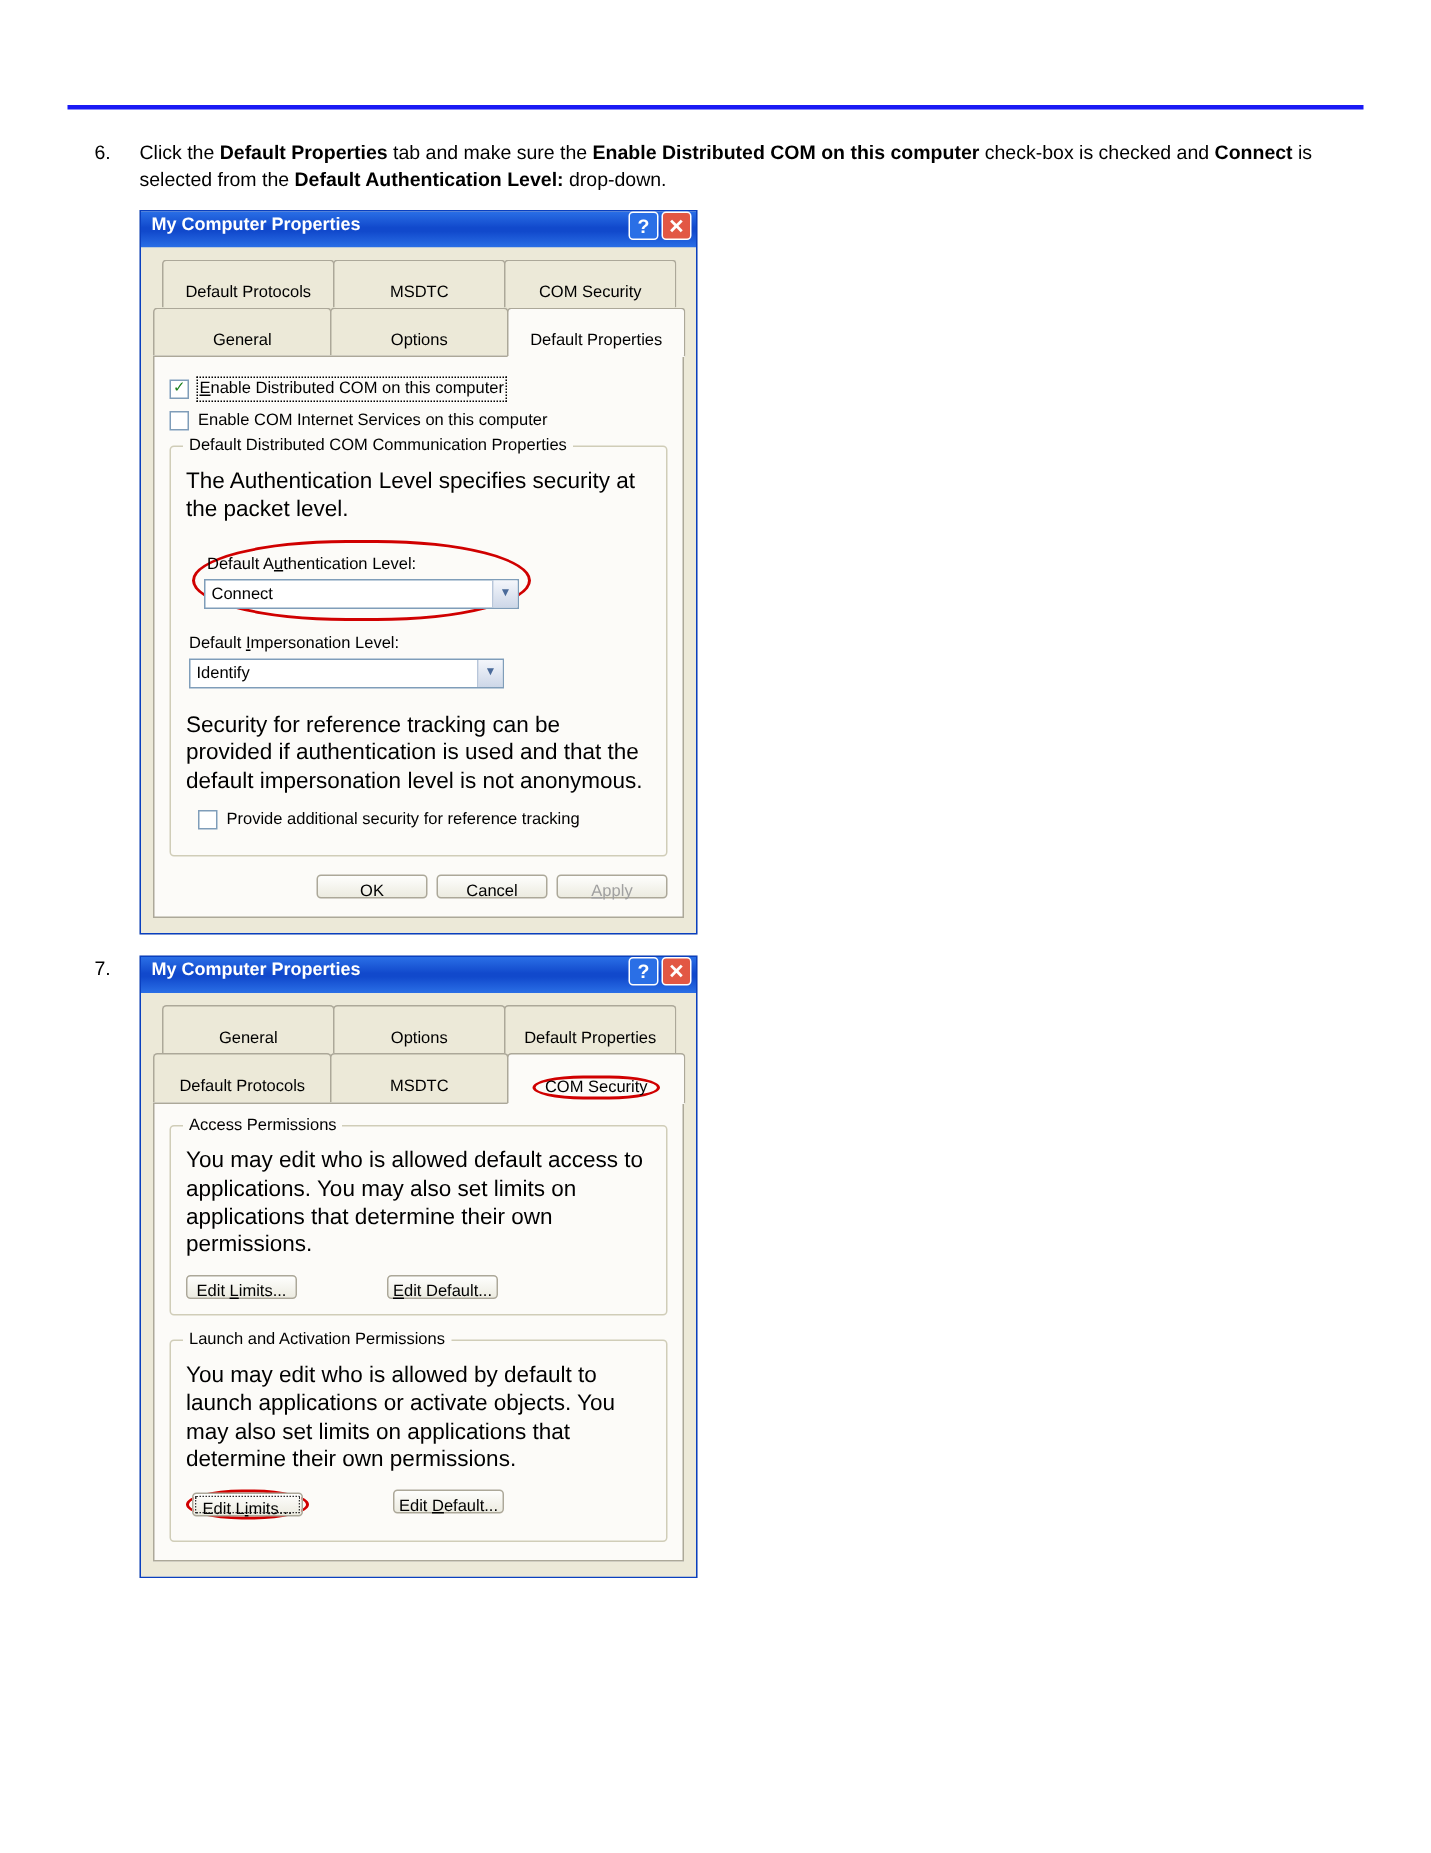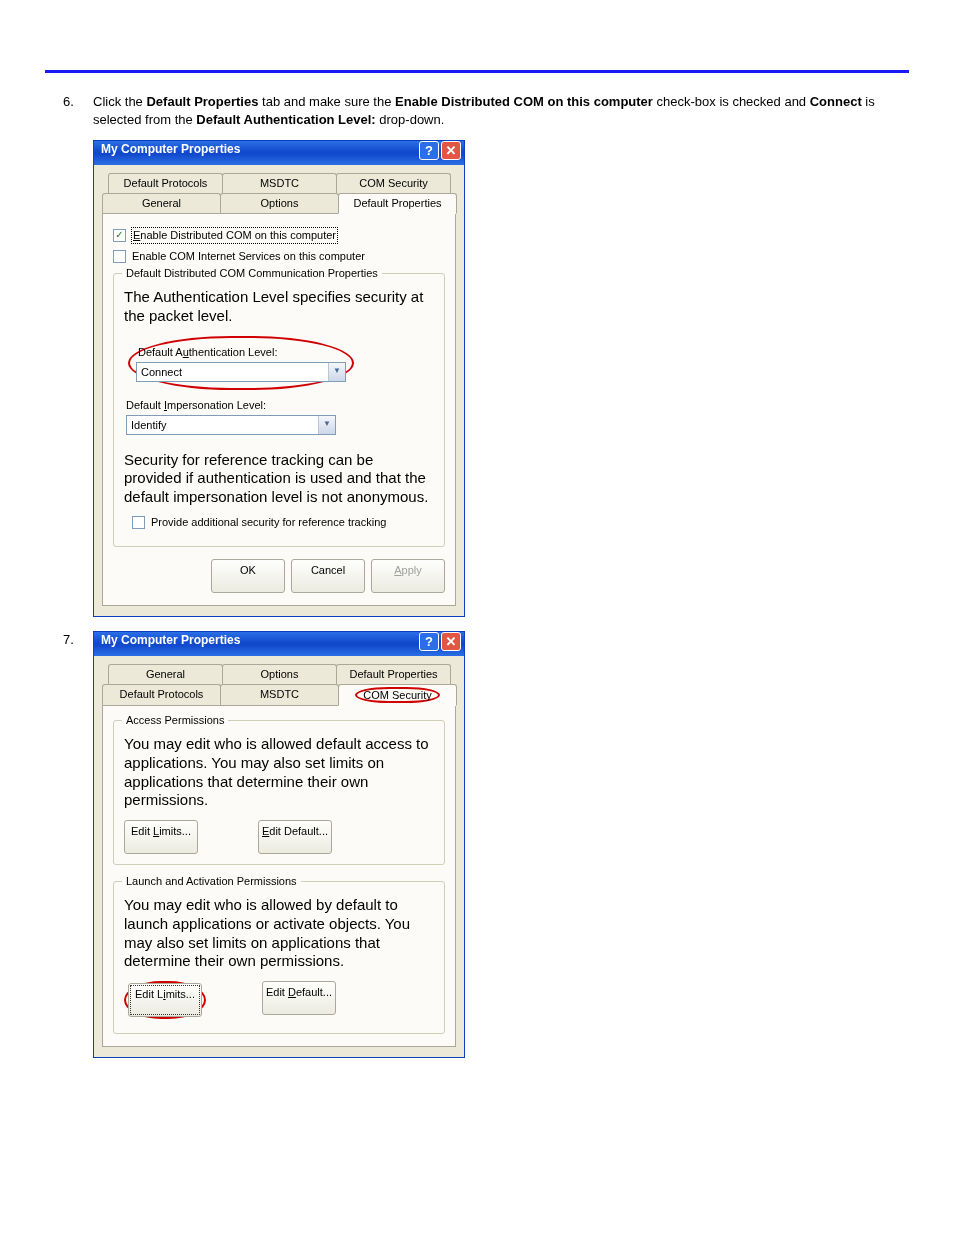--- a/index.html
+++ b/index.html
@@ -81,21 +81,21 @@
   .xp-tabs {
     position: relative;
   }
   .xp-tabrow {
     display: flex;
   }
   .xp-tab {
     flex: 1;
     text-align: center;
     font-size: 11px;
-    padding: 2px 0 2px 0;
+    padding: 14px 0 2px 0;
     border: 1px solid #aca899;
     border-bottom: none;
     background: #ece9d8;
     position: relative;
     border-radius: 3px 3px 0 0;
     margin-right: -1px;
   }
   .xp-tab.active {
     background: #fcfbf8;
     z-index: 2;
@@ -201,21 +201,21 @@
   }
 
   .xp-btnrow {
     display: flex;
     justify-content: flex-end;
     gap: 6px;
     margin-top: 12px;
   }
   .xp-btn {
     min-width: 74px;
-    height: 34px;
+    height: 16px;
     border: 1px solid #aca899;
     border-radius: 3px;
     background: linear-gradient(#fefefd,#ecebe0);
     font-size: 11px;
     text-align: center;
     line-height: 20px;
     color: #000;
   }
   .xp-btn.disabled {
     color: #a0a0a0;

